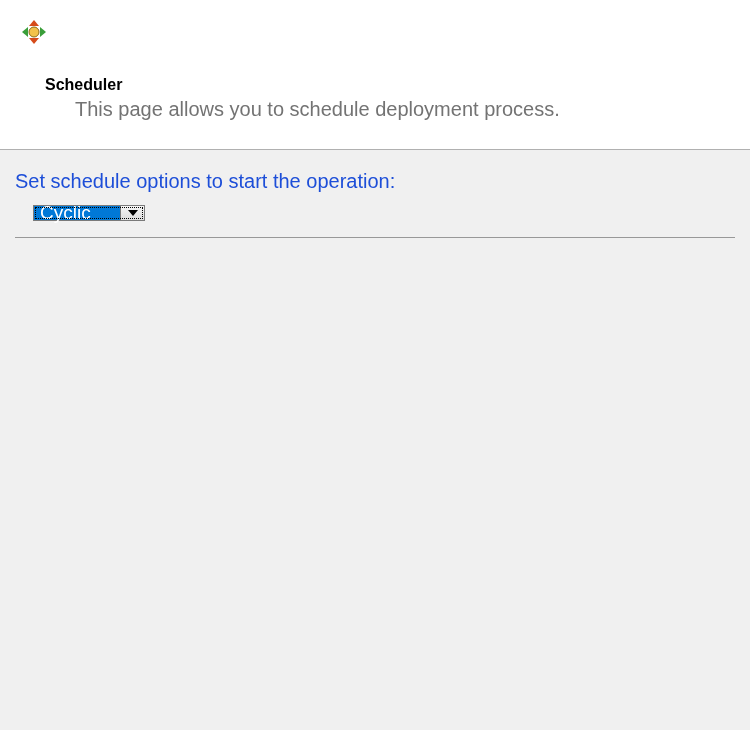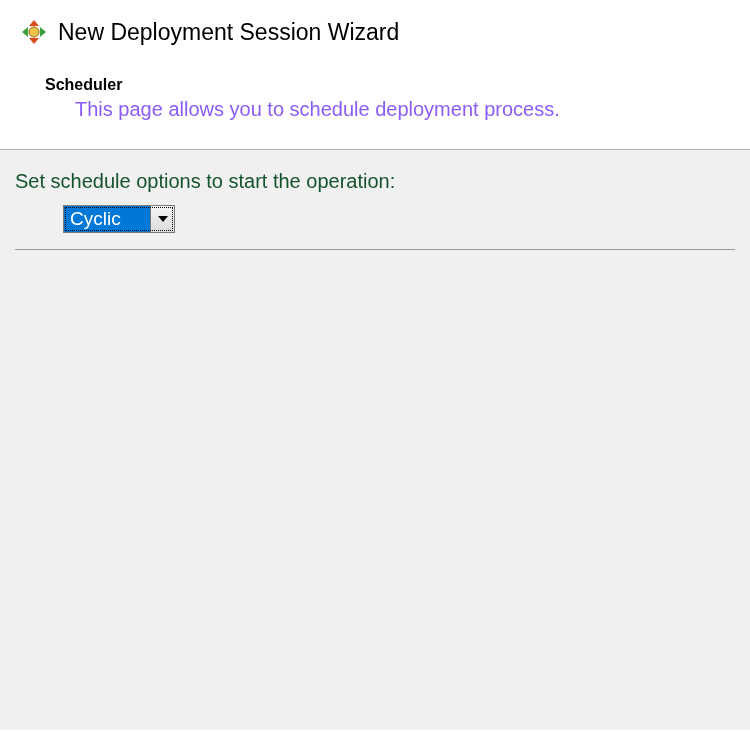--- a/index.html
+++ b/index.html
@@ -38,53 +38,52 @@
     }
     .section-heading {
       font-size: 16px;
       font-weight: 700;
       color: #000;
       margin-left: 25px;
     }
     .section-description {
       font-size: 20px;
       font-weight: 400;
-      color: #8b5cf6;
+      color: #737373;
       margin-left: 55px;
       margin-top: 4px;
     }
     .divider {
       border: none;
       border-top: 1px solid #b0b0b0;
       margin: 0;
     }
     .content-area {
       background: #f0f0f0;
       padding: 20px 15px;
       height: 580px;
     }
     .option-label {
       font-size: 20px;
-      color: #14532d;
+      color: #1d4ed8;
       margin-bottom: 12px;
     }
     .dropdown-wrap {
       display: inline-block;
       margin-left: 18px;
       margin-bottom: 16px;
     }
     .dropdown {
       display: flex;
       align-items: stretch;
       border: 1px solid #7a7a7a;
       background: #f97316;
-      height: 28px;
+      height: 16px;
       outline: 1px dotted #000;
       outline-offset: -3px;
-      margin-left: 30px;
     }
     .dropdown-value {
       background: #0078d7;
       color: #fff;
       font-size: 19px;
       padding: 1px 28px 1px 6px;
       display: flex;
       align-items: center;
       min-width: 86px;
     }
@@ -116,21 +115,20 @@
   <div class="title-row">
     <div class="wizard-icon">
       <svg width="26" height="26" viewBox="0 0 26 26">
         <polygon points="13,1 18,7 8,7" fill="#d64b1a"></polygon>
         <polygon points="13,25 18,19 8,19" fill="#d64b1a"></polygon>
         <polygon points="1,13 7,8 7,18" fill="#3a9e3a"></polygon>
         <polygon points="25,13 19,8 19,18" fill="#3a9e3a"></polygon>
         <circle cx="13" cy="13" r="5" fill="#f2c24a" stroke="#8a6a1a" stroke-width="1"></circle>
       </svg>
     </div>
-    <div class="window-title">New Deployment Session Wizard</div>
   </div>
   <div class="section-heading">Scheduler</div>
   <div class="section-description">This page allows you to schedule deployment process.</div>
 </div>
 
 <hr class="divider">
 
 <div class="content-area">
   <div class="option-label">Set schedule options to start the operation:</div>
   <div class="dropdown-wrap">

